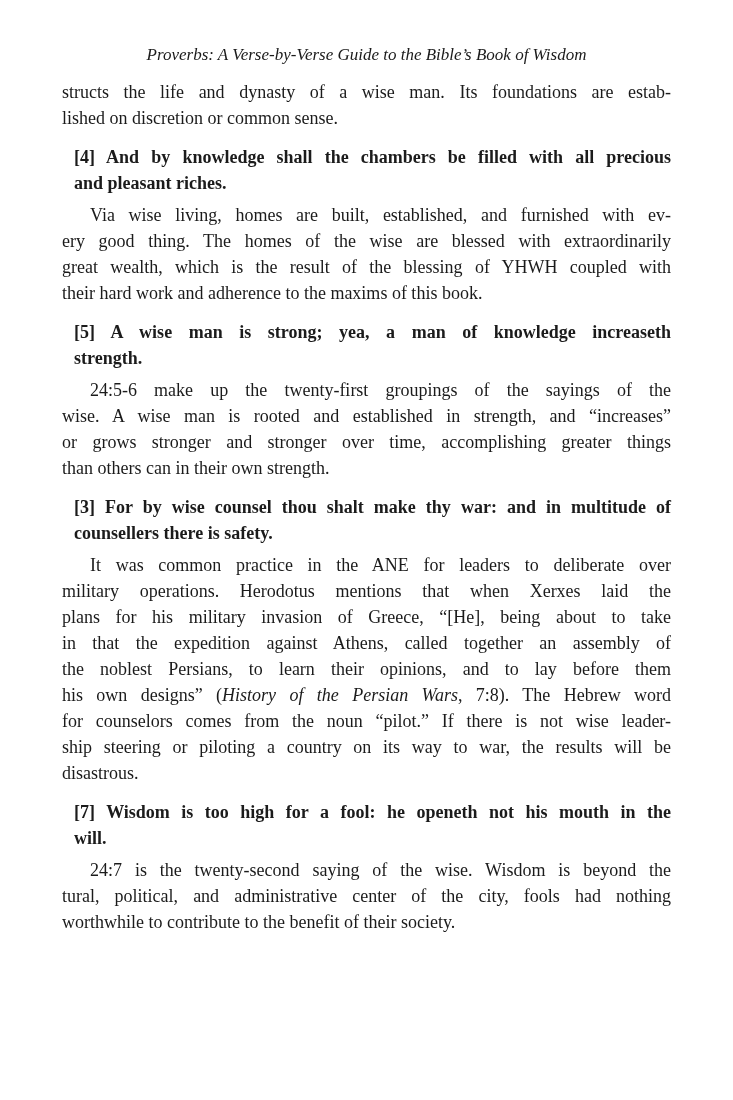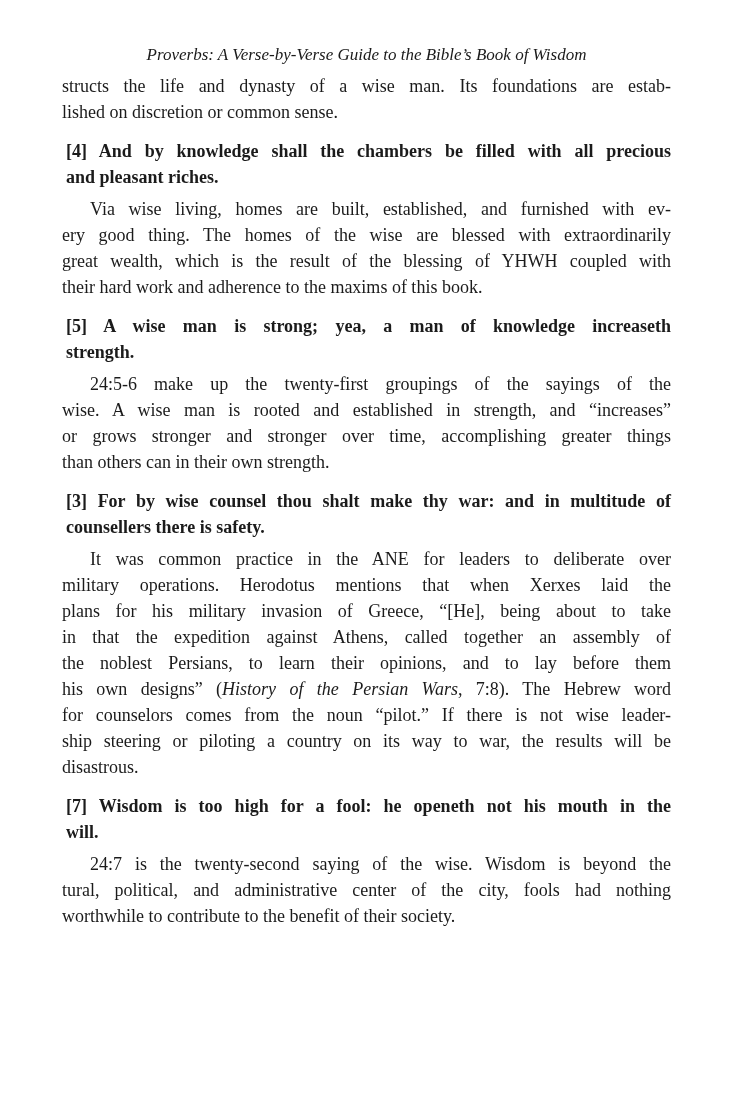--- a/index.html
+++ b/index.html
@@ -21,29 +21,29 @@
     top: 44px;
     left: 62px;
     width: 609px;
     text-align: center;
     font-style: italic;
     font-size: 17px;
     line-height: 22px;
   }
   .page-body {
     position: absolute;
-    top: 73px;
+    top: 79px;
     left: 62px;
     width: 609px;
   }
   .block {
     margin: 0;
   }
   .block.heading {
-    margin: 13px 0 6px 4px;
+    margin: 13px 0 6px 12px;
   }
   .line {
     font-size: 18px;
     line-height: 26px;
     text-align: justify;
     text-align-last: justify;
     white-space: normal;
   }
   .line.last {
     text-align-last: left;

